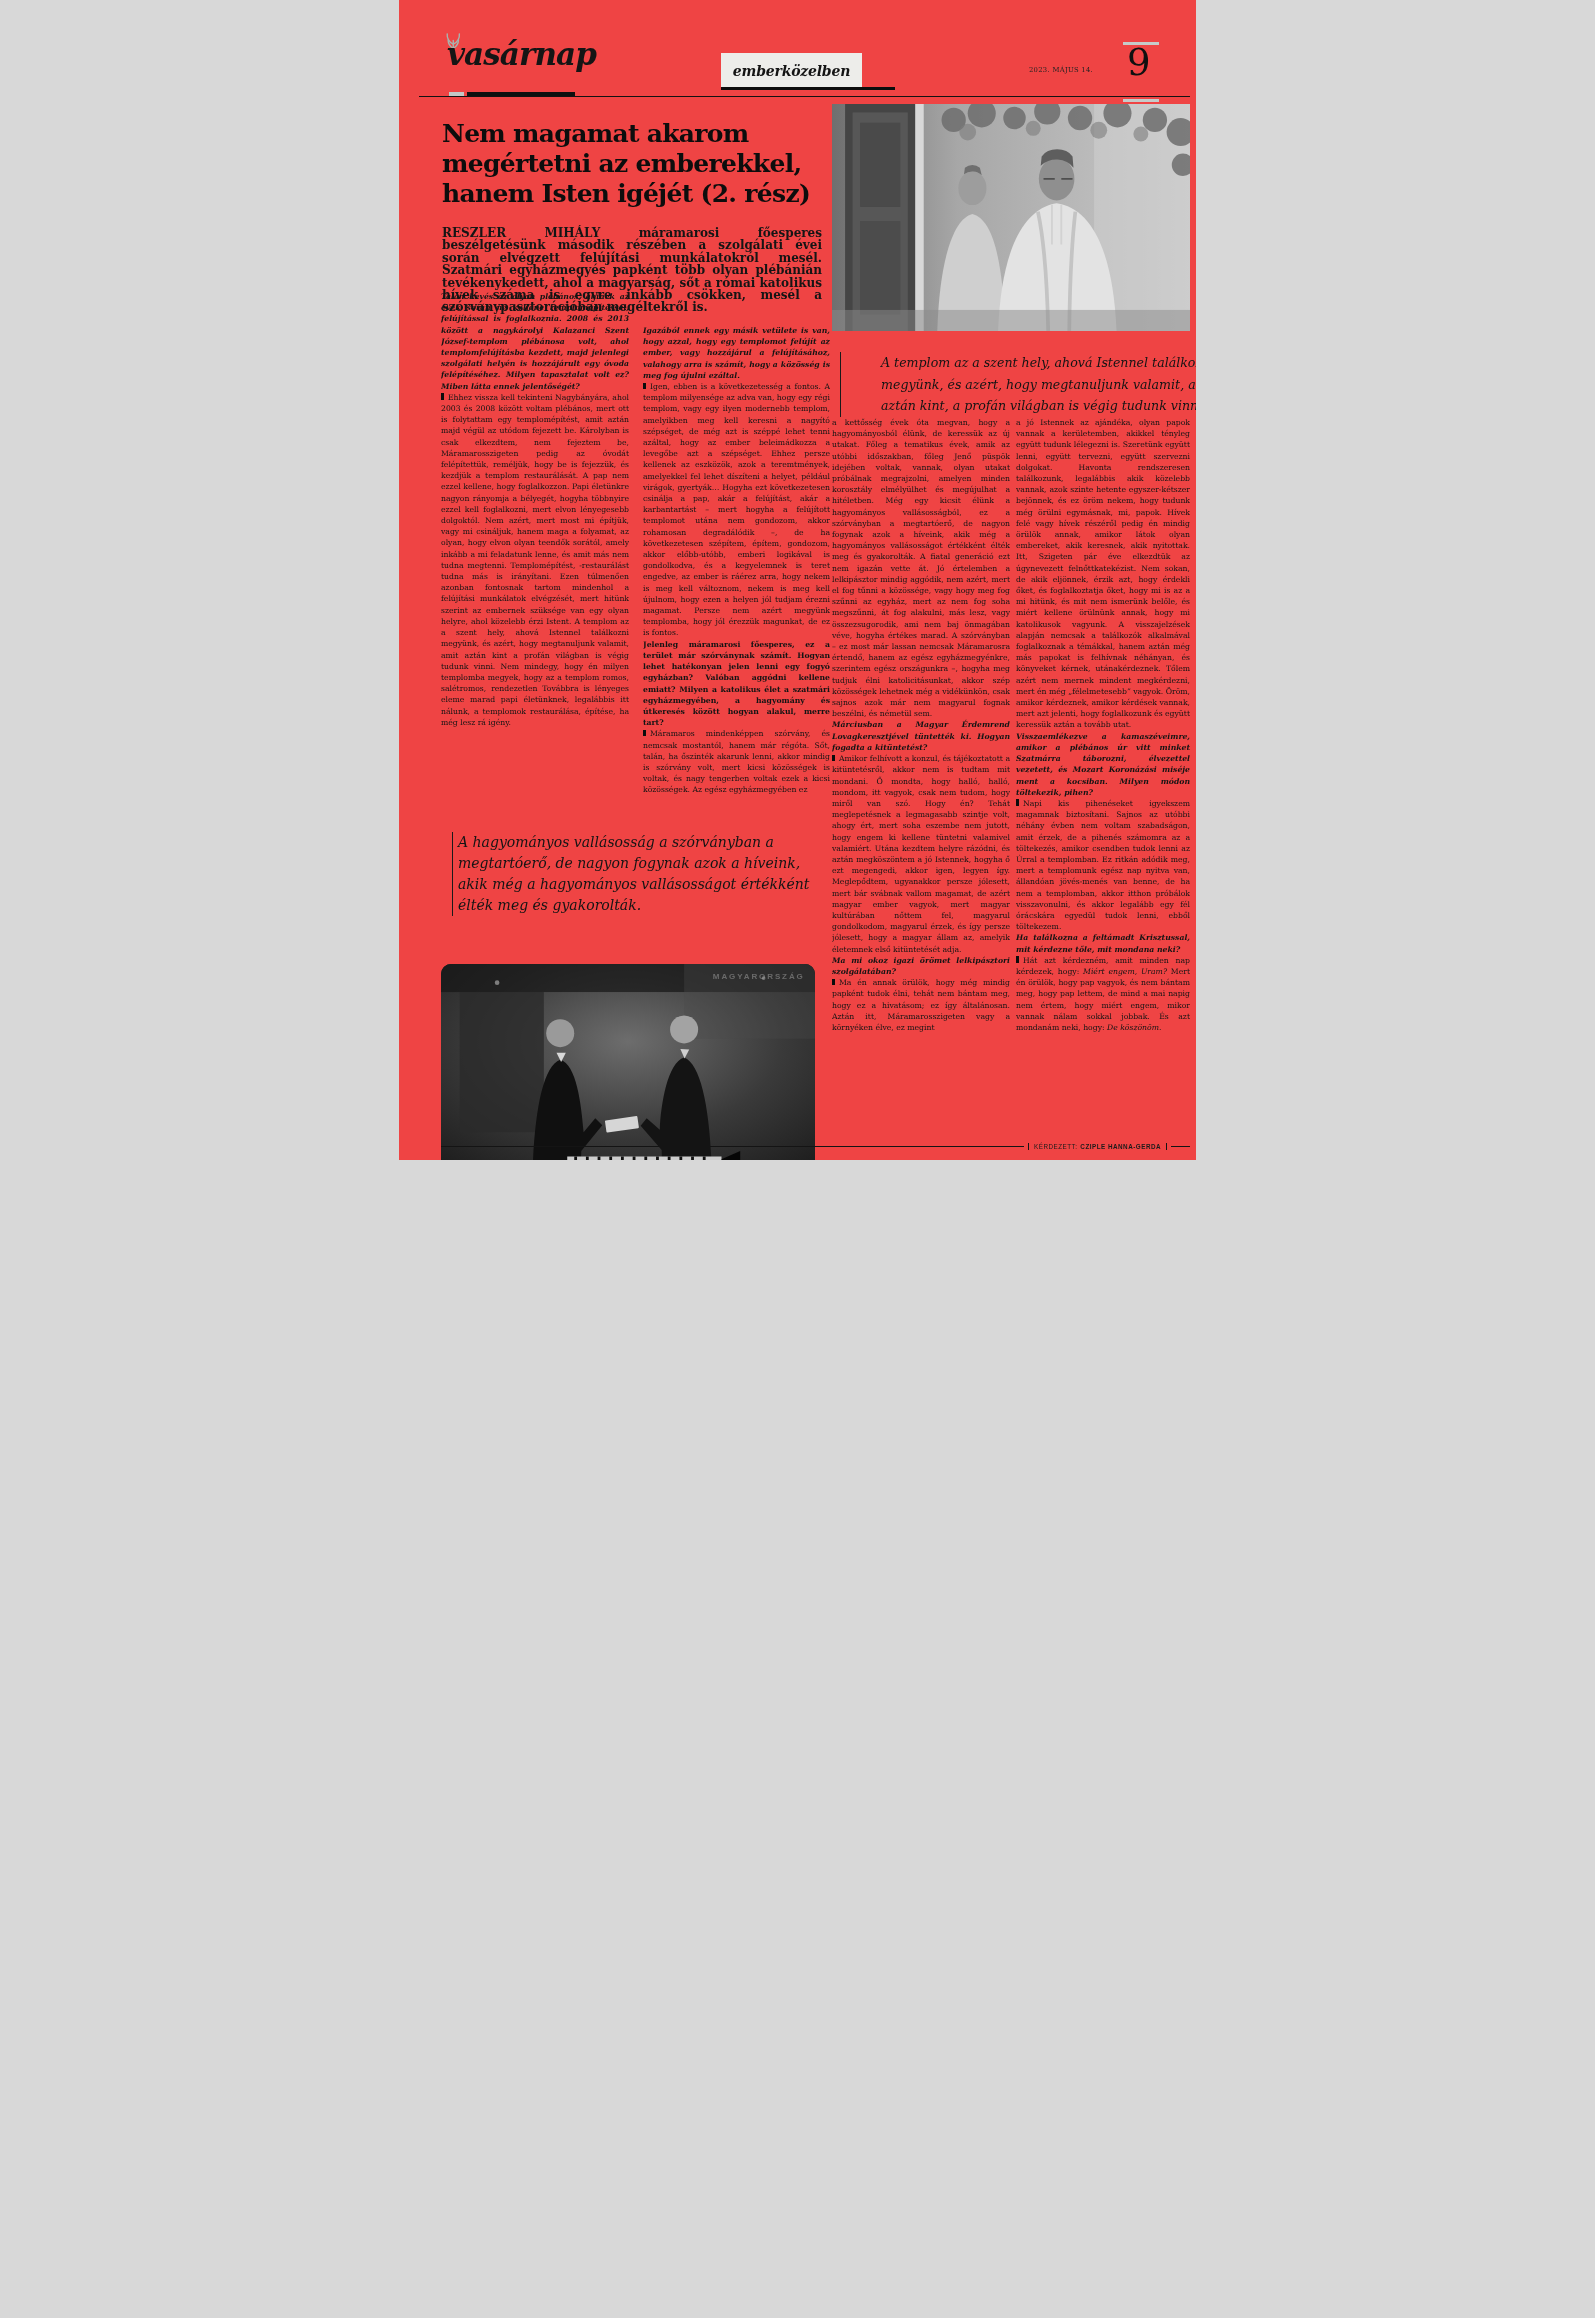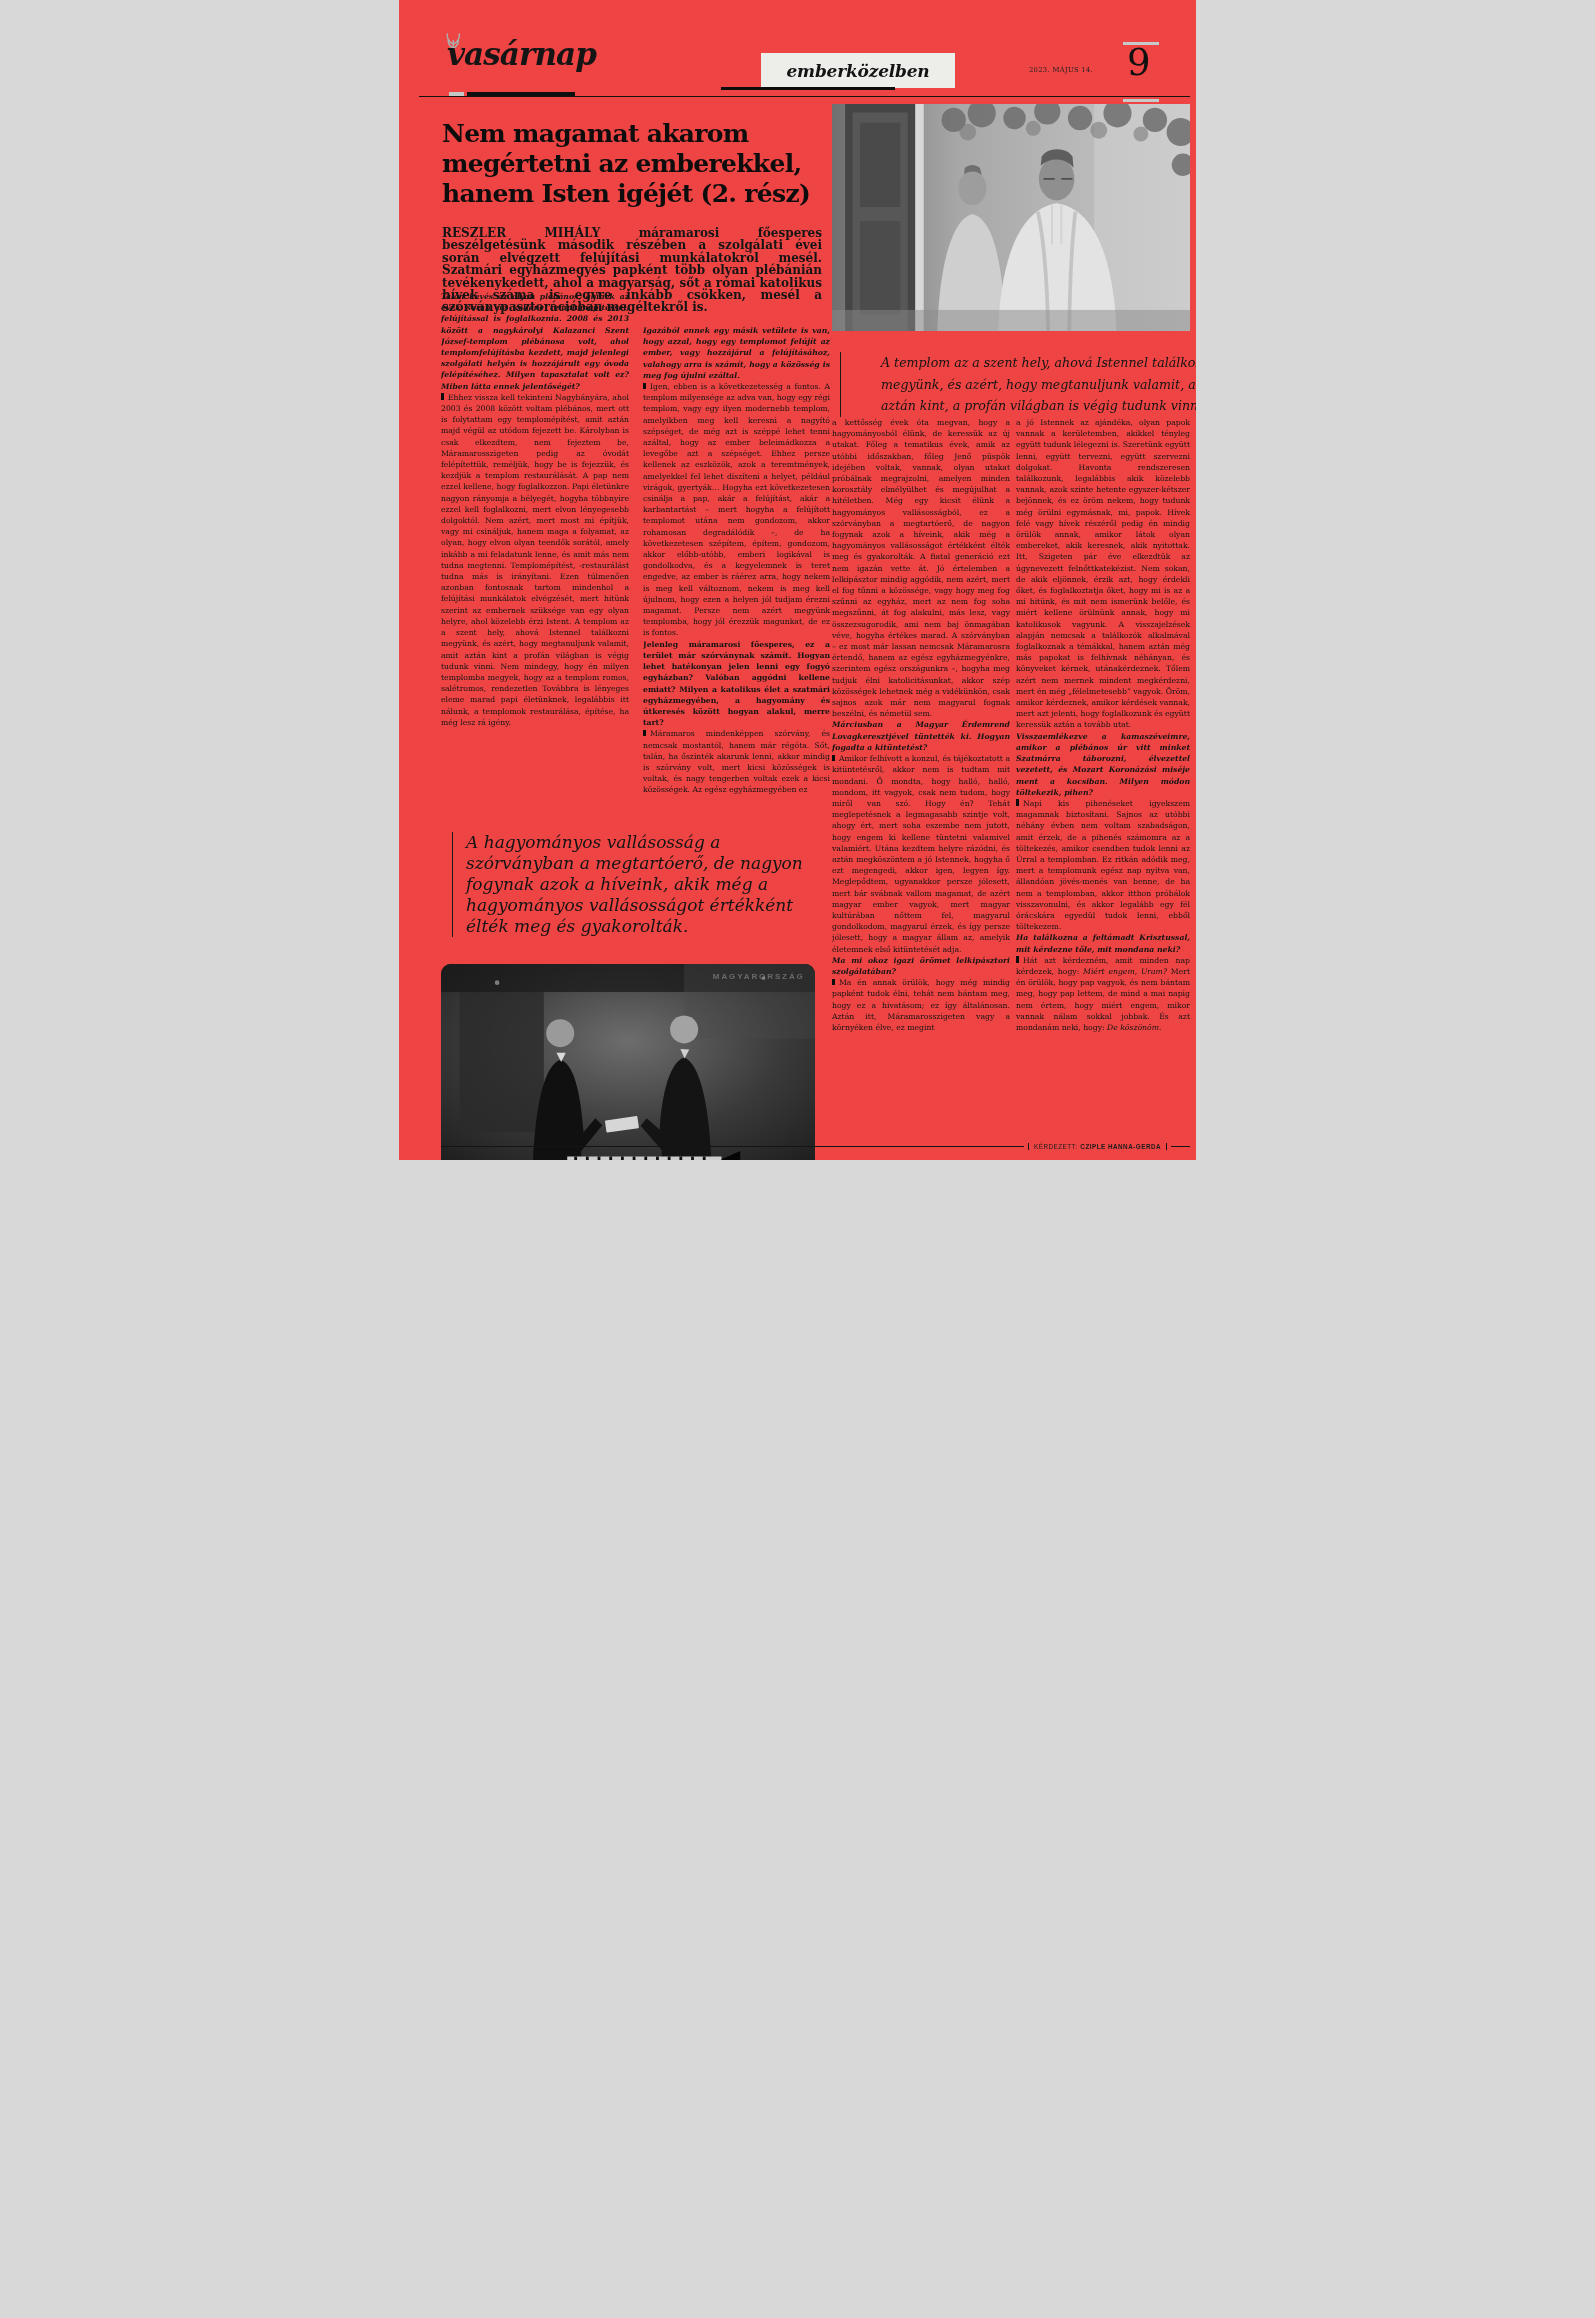--- a/index.html
+++ b/index.html
@@ -5,23 +5,23 @@
   html,body{margin:0;padding:0;background:#d8d8d8;}
   .page{position:relative;width:797px;height:1160px;margin:0 auto;background:#ef4444;
         font-family:"DejaVu Serif",serif;color:#141414;overflow:hidden;}
 
   
   .logo-icon{position:absolute;left:44px;top:33px;width:20.6px;height:24px;}
   .logo-text{position:absolute;left:48px;top:39px;font-size:31px;font-style:italic;font-weight:600;
              letter-spacing:-0.9px;line-height:1;color:#151515;}
   .logo-bar{position:absolute;left:68px;top:92px;width:108px;height:4.2px;background:#0f0f0f;}
   .logo-bar-gray{position:absolute;left:50px;top:92px;width:15.4px;height:4.2px;background:#c3c8c6;}
-  .section-badge{position:absolute;left:322px;top:53px;width:194px;height:35px;background:#ededeа;
+  .section-badge{position:absolute;left:322px;top:53px;width:141px;height:35px;background:#ededeа;
                  background:#ededea;display:flex;align-items:center;justify-content:center;
-                 font-size:17px;font-style:italic;font-weight:bold;letter-spacing:-0.2px;margin-left:40px;}
+                 font-size:14px;font-style:italic;font-weight:bold;letter-spacing:-0.2px;}
   .section-bar{position:absolute;left:322px;top:87px;width:174px;height:3.3px;background:#0d0d0d;}
   .header-date{position:absolute;left:630px;top:66px;font-size:6.8px;letter-spacing:0.3px;color:#222;}
   .page-number{position:absolute;left:728px;top:44px;font-size:37px;line-height:1;font-weight:400;color:#101010;}
   .pn-bar{position:absolute;left:724px;width:36px;height:3.3px;background:#c6cbc9;}
   .pn-bar.top{top:42px;} .pn-bar.bottom{top:99px;}
   .header-rule{position:absolute;left:19.6px;top:96px;width:771px;height:0.9px;background:#121212;}
 
   
   .headline{position:absolute;left:43px;top:111px;width:378px;font-size:25px;line-height:1.2;
             font-weight:bold;letter-spacing:-0.7px;color:#0d0d0d;margin-top:8px;}
@@ -38,21 +38,21 @@
   .blk+.blk{margin-top:10.7px;}
   .qi{font-weight:bold;font-style:italic;}
   .qb{font-weight:bold;}
   .qbi{font-weight:bold;font-style:italic;}
   .it{font-style:italic;}
   .marker{display:inline-block;width:3.3px;height:6.5px;background:#0c0c0c;margin-right:3.7px;}
 
   
   .pq{position:absolute;border-left:1.9px solid #1a1a1a;font-style:italic;color:#141414;}
   #pq-right{left:433px;top:344px;width:347px;padding-left:10.3px;font-size:12.6px;line-height:21.5px;}
-  #pq-left{left:53px;top:832px;width:354px;padding-left:13px;font-size:17px;line-height:21px;}
+  #pq-left{left:53px;top:832px;width:354px;padding-left:5px;font-size:14px;line-height:21px;}
 
   
   .photo{position:absolute;overflow:hidden;}
   #photo-top{left:433px;top:104px;width:358px;height:227px;}
   #photo-bottom{left:42px;top:964px;width:374px;height:221px;background:#222;border-radius:10px;}
   .photo svg{display:block;width:100%;height:100%;}
   .backdrop-text{position:absolute;right:10.3px;top:8.4px;font-family:"Liberation Sans",sans-serif;
                  font-weight:bold;font-size:8px;letter-spacing:1.9px;color:#a5a5a5;opacity:.5;}
 
   

